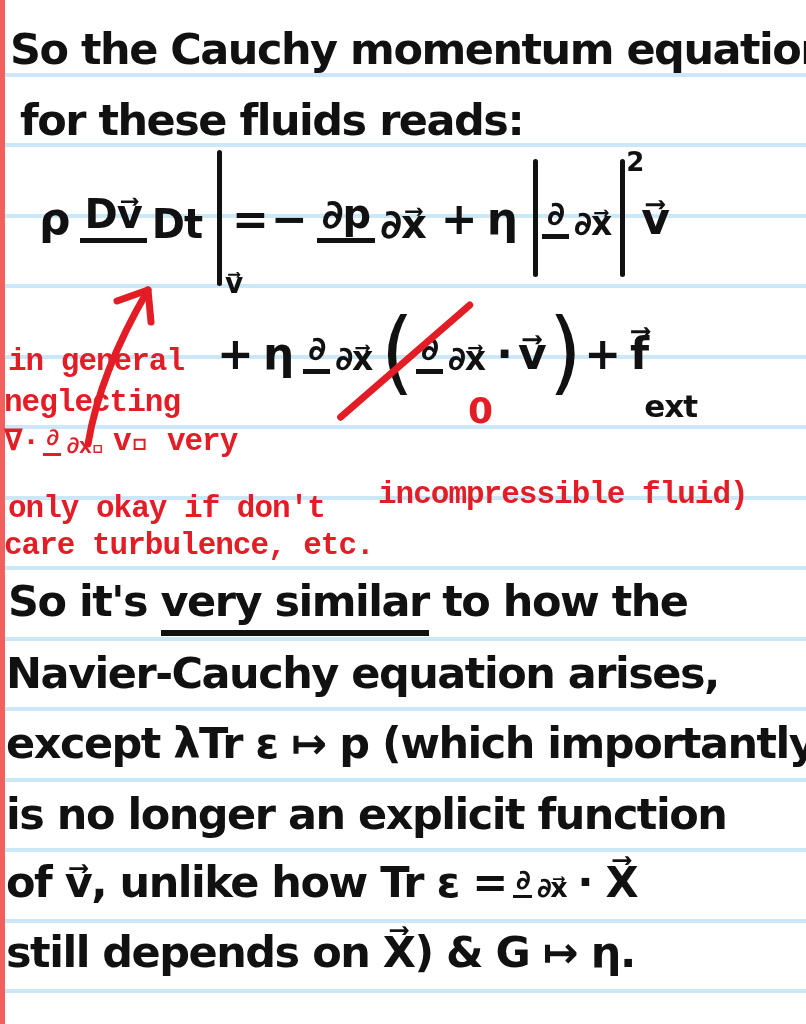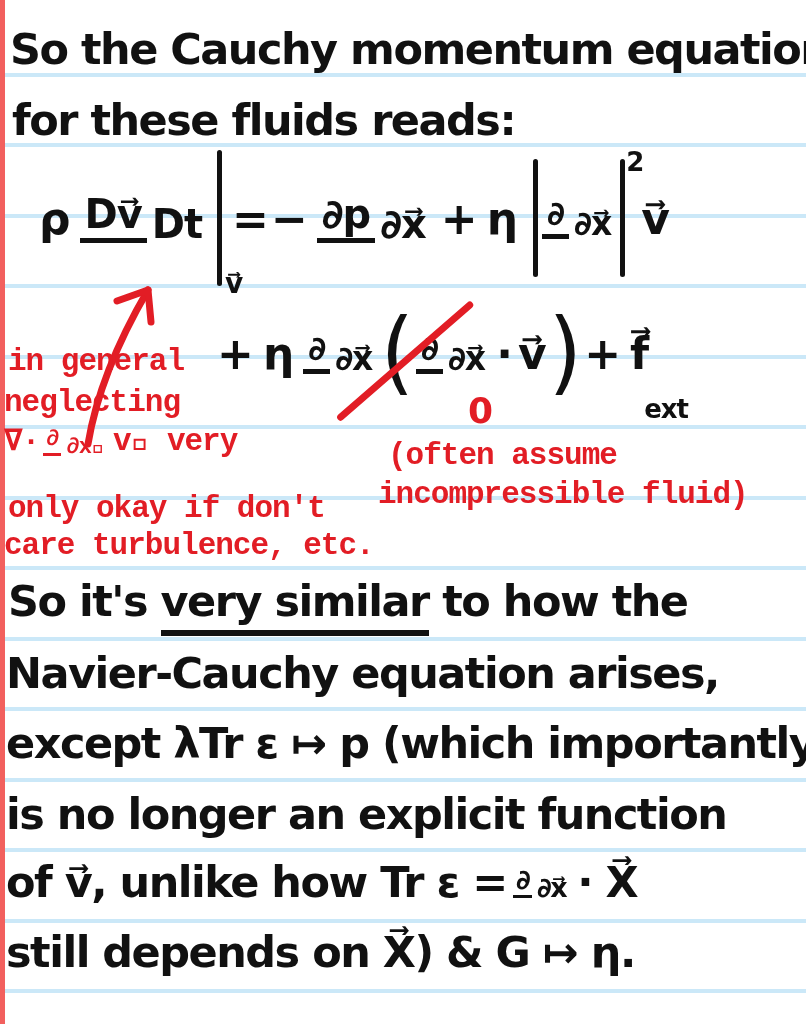--- a/index.html
+++ b/index.html
@@ -33,38 +33,38 @@
   .frac.small{font-size:33px;}
   .frac.tiny{font-size:22px;}
   .frac.tiny .num{border-bottom-width:3px;padding:0 3px 2px 3px;}
   .eval{position:relative;display:inline-flex;align-self:stretch;}
   .evalbar{width:5px;background:var(--ink);border-radius:3px;}
   .evalsub{position:absolute;left:8px;bottom:-14px;font-size:28px;}
   .absgrp{position:relative;display:inline-flex;align-items:center;padding:0 2px;}
   .vbar{width:5px;height:118px;background:var(--ink);border-radius:3px;margin:0 4px;}
   .exp{position:absolute;top:-12px;right:-12px;font-size:26px;}
   .paren{font-size:86px;font-weight:400;line-height:0.9;transform:scaleY(1.05);margin:0 -2px;}
-  .fsub{font-size:26px;align-self:flex-end;margin-left:-4px;transform:translateY(10px);}
+  .fsub{font-size:31px;align-self:flex-end;margin-left:-4px;transform:translateY(10px);}
   .inlinefrac-row{display:inline-flex;align-items:center;}
 
   
   .strike{position:absolute;left:338px;top:416px;width:178px;height:7px;background:var(--red);
           border-radius:4px;transform:rotate(-41deg);transform-origin:left center;}
   .zero-mark{position:absolute;left:468px;top:390px;color:var(--red);font-size:36px;}
   .arrow-svg{position:absolute;left:60px;top:272px;}
   .redline{position:absolute;white-space:nowrap;}
 </style>
 </head>
 <body>
 
 <div class="page">
   <div class="margin-line"></div>
 
   <div class="hand" style="top:18px;left:10px">So the Cauchy momentum equation</div>
-  <div class="hand" style="top:89px;left:12px">for these fluids reads:</div>
+  <div class="hand" style="top:89px;left:20px">for these fluids reads:</div>
 
   <div class="eq-row" style="top:150px;left:34px;height:136px">
     <span>ρ</span>
     <span class="frac big">
       <span class="num">Dv⃗</span>
       <span class="den">Dt</span>
     </span>
     <span class="eval">
       <span class="evalbar"></span>
       <span class="evalsub">v⃗</span>
@@ -123,21 +123,20 @@
     <span>∇·</span>
     <span class="frac tiny" style="color:var(--red);margin:0 4px">
       <span class="num" style="border-color:var(--red)">∂</span>
       <span class="den">∂x⃗</span>
     </span>
     <span>v⃗ very</span>
   </div>
   <div class="hand red redline" style="top:487px;left:8px">only okay if don't</div>
   <div class="hand red redline" style="top:524px;left:4px">care turbulence, etc.</div>
 
-  <div class="hand red redline" style="top:434px;left:388px">(often assume</div>
   <div class="hand red redline" style="top:473px;left:378px">incompressible fluid)</div>
 
   <div class="hand" style="top:570px;left:8px">
     <span>So it's </span><span class="uline">very similar</span><span> to how the</span>
   </div>
   <div class="hand" style="top:642px;left:6px">Navier-Cauchy equation arises,</div>
   <div class="hand" style="top:712px;left:6px">except λTr ε ↦ p (which importantly</div>
   <div class="hand" style="top:783px;left:6px">is no longer an explicit function</div>
   <div class="hand inlinefrac-row" style="top:851px;left:6px">
     <span>of v⃗, unlike how Tr ε =</span>

